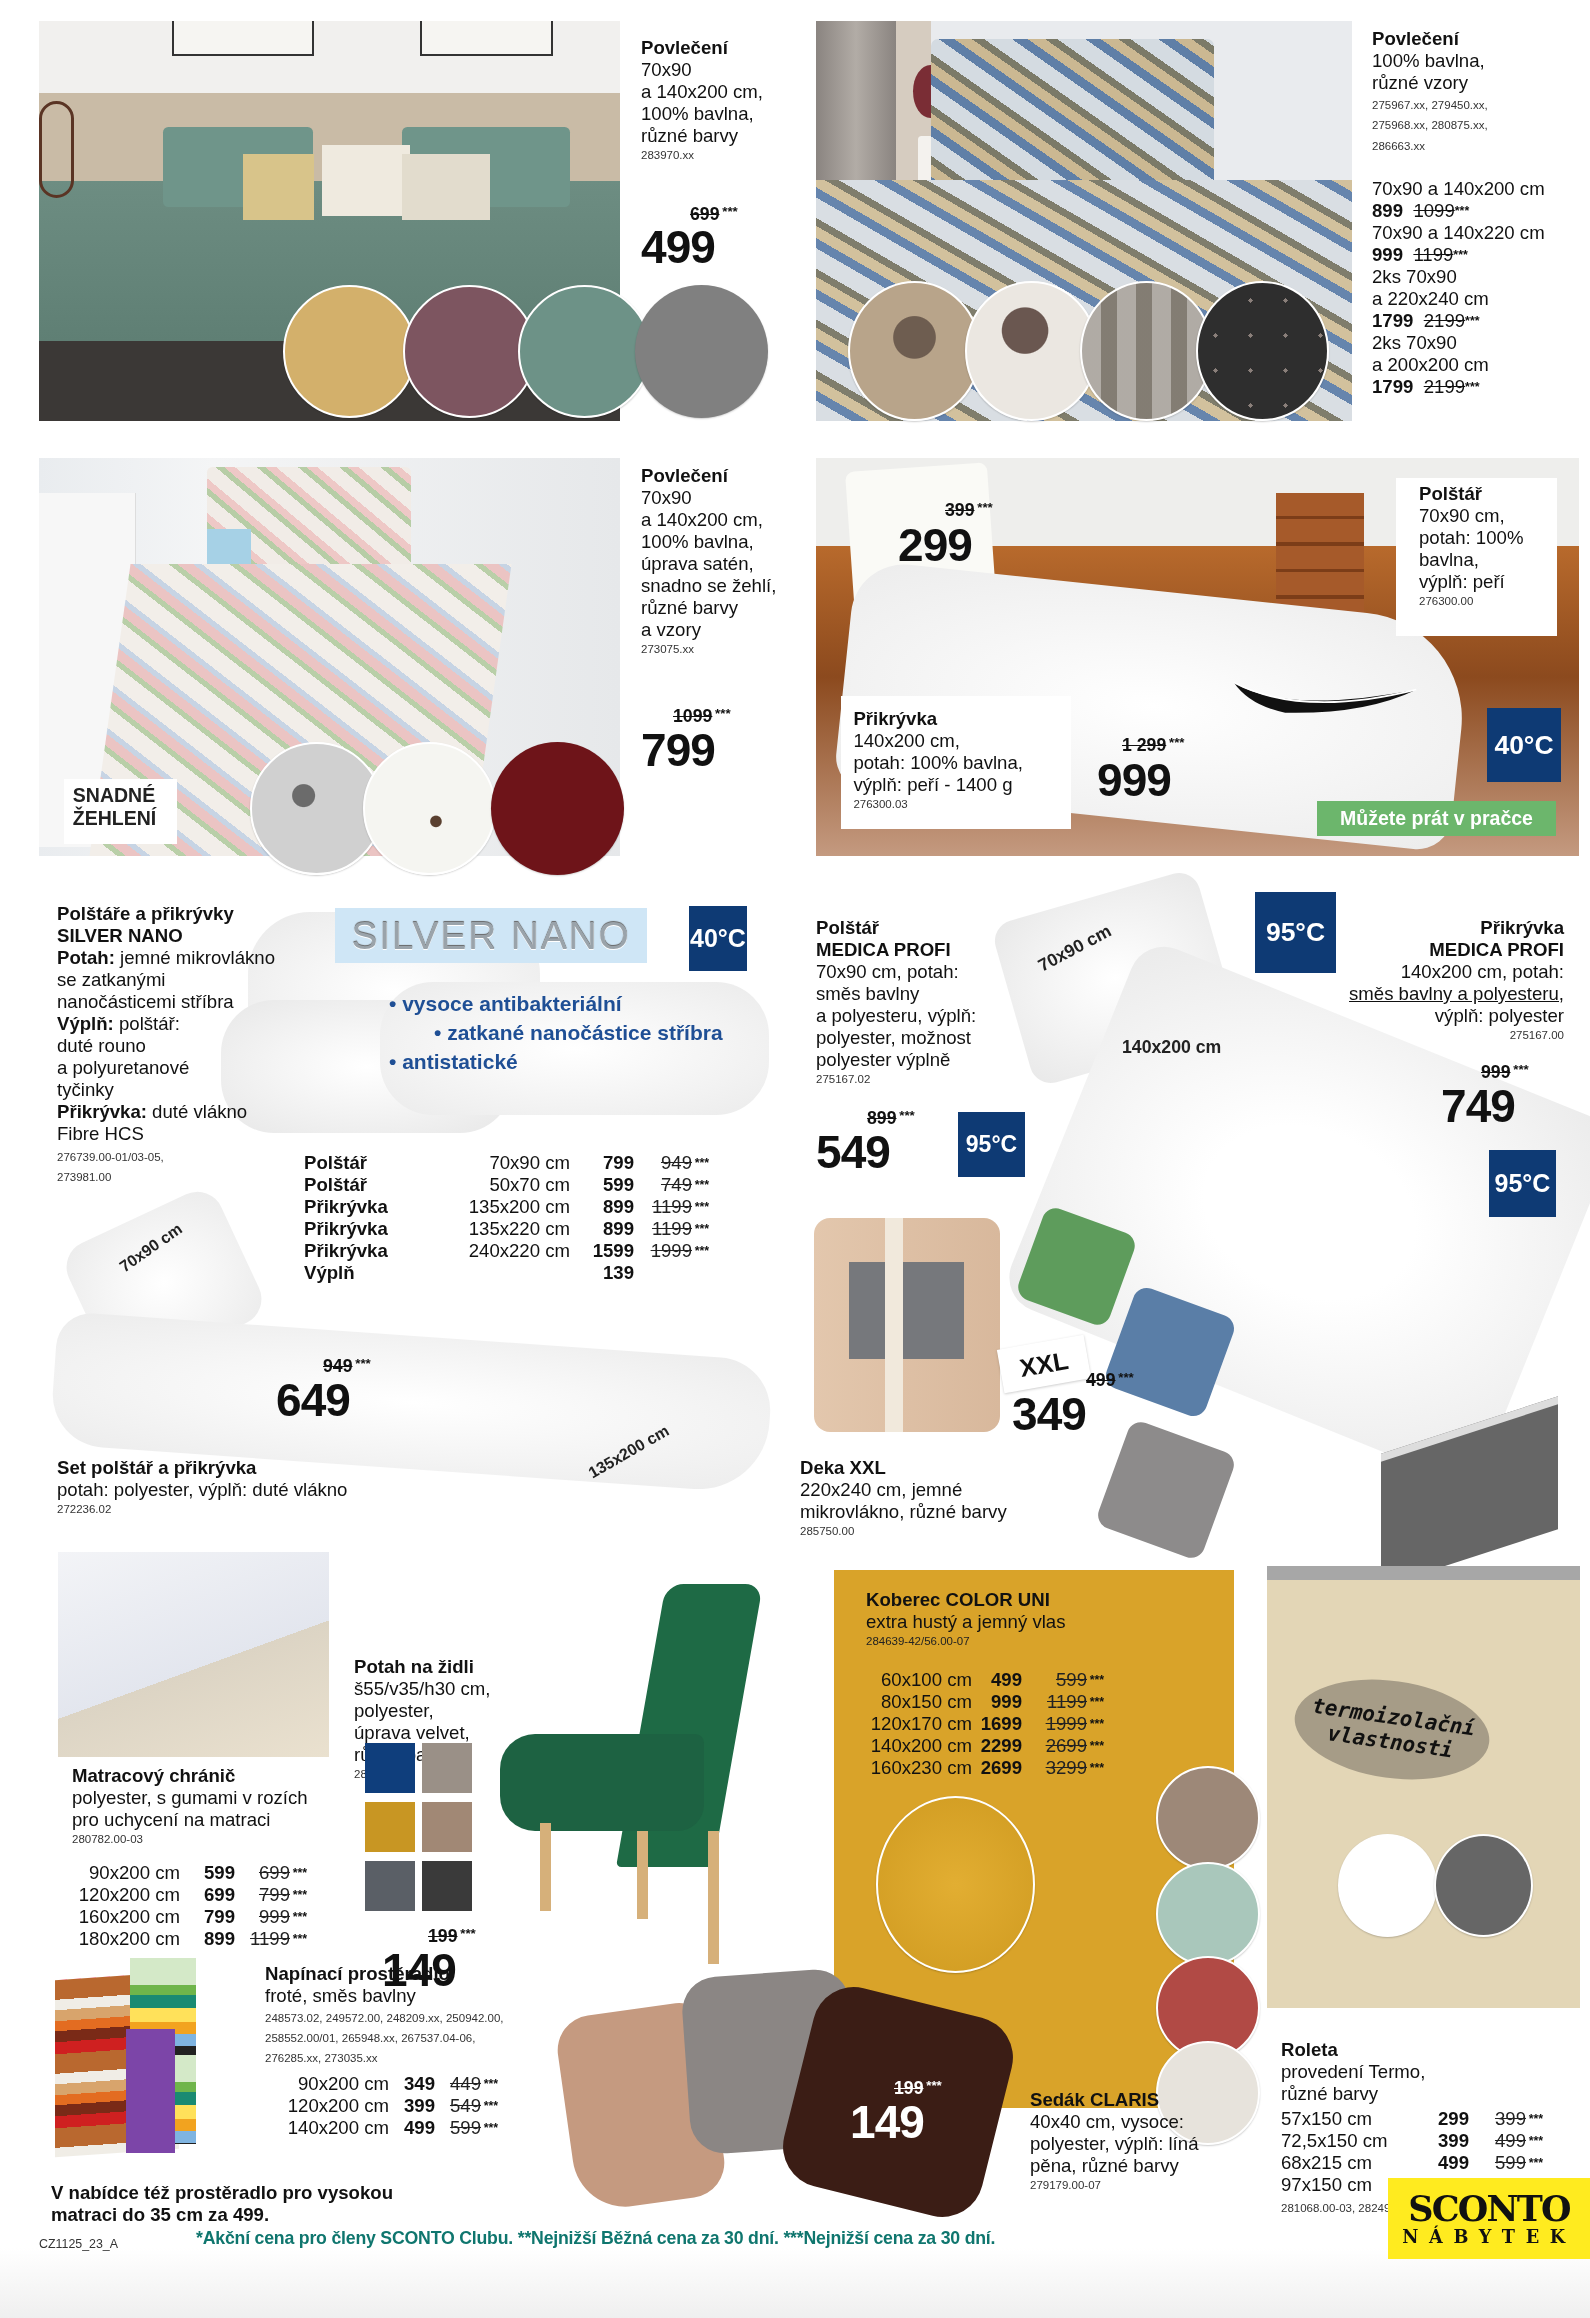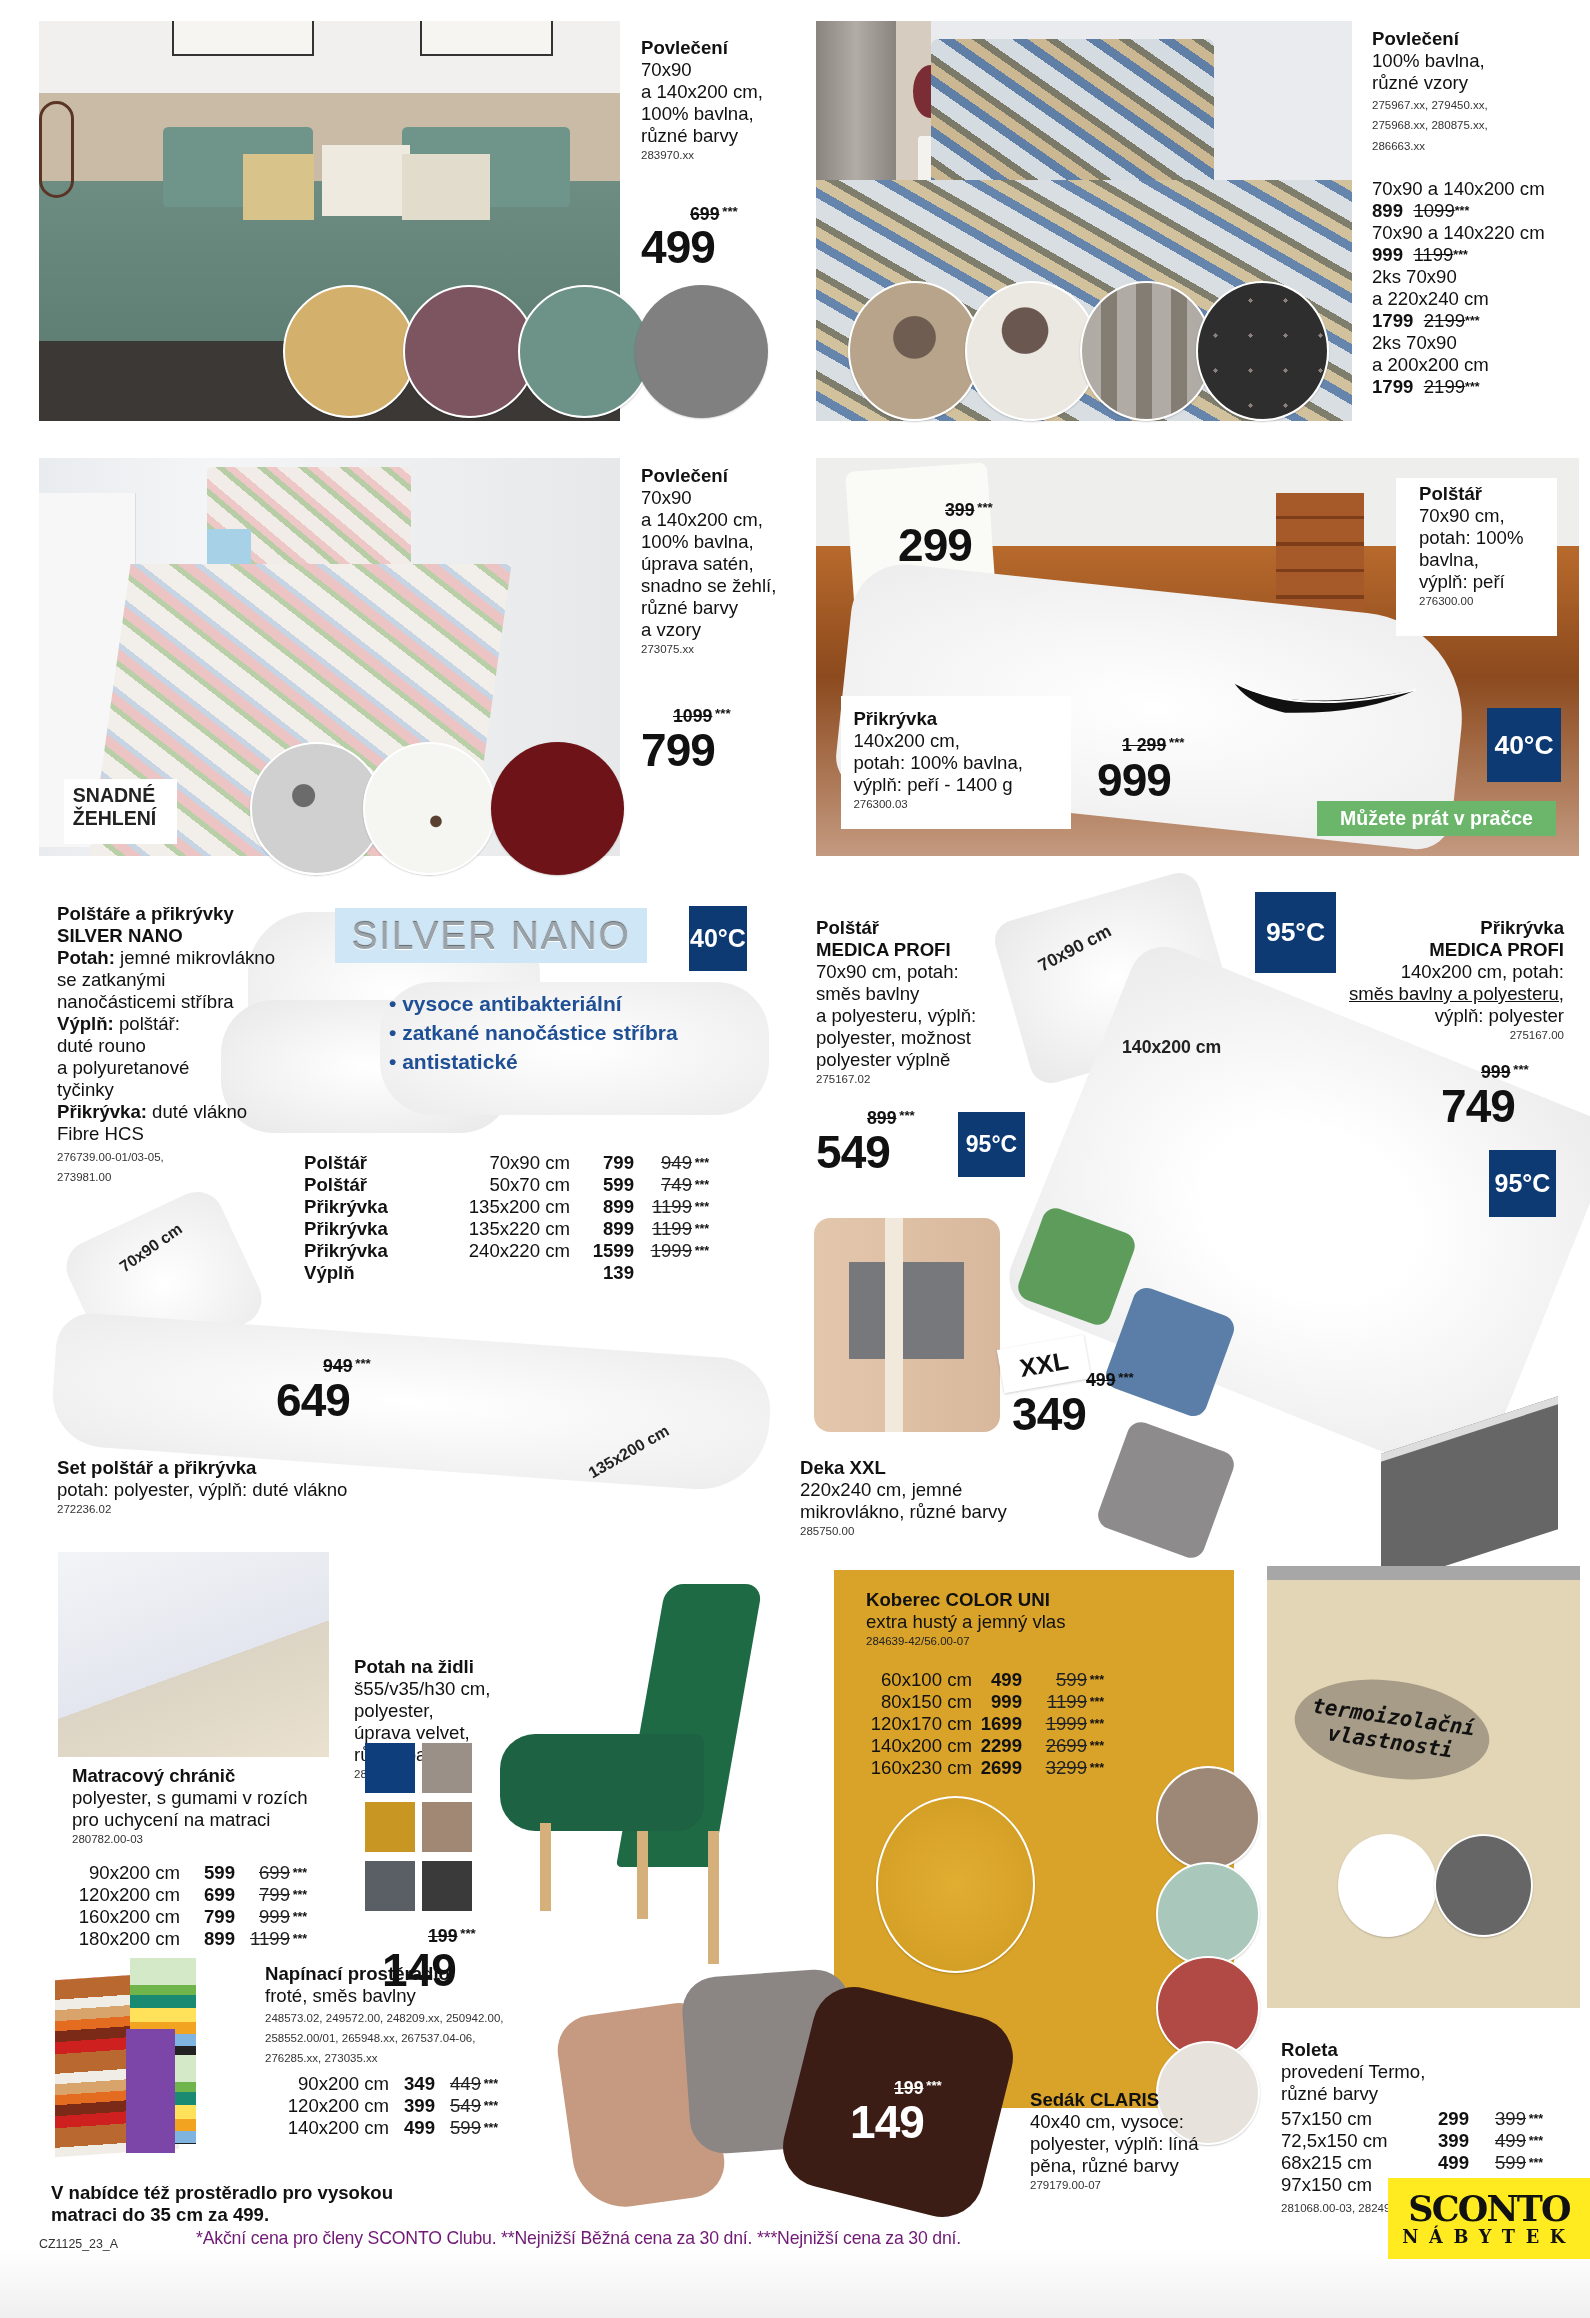--- a/index.html
+++ b/index.html
@@ -185,21 +185,21 @@
   <div class="t-body">tyčinky</div>
   <div class="t-body"><b>Přikrývka:</b> <span>duté vlákno</span></div>
   <div class="t-body">Fibre HCS</div>
   <div class="t-code" style="margin-top:3.5px;">276739.00-01/03-05,</div>
   <div class="t-code" style="margin-top:4.4px;">273981.00</div>
 </div>
 <div class="abs" style="left:335px;top:908px;width:312px;height:55px;background:#cfe6f6;color:#9aa3aa;font-size:39px;line-height:55px;text-align:center;letter-spacing:1.8px;text-shadow:0 0.9px 0 #fff,0 -0.9px 0.9px #666;">SILVER NANO</div>
 <div class="badge-temp" style="left: 689px; top: 906px; width: 58px; height: 65px; font-size: 25px; background: rgb(14, 58, 116);">40°C</div>
 <div class="abs" style="left:389px;top:989px;">
   <div style="color:#1f4f95;font-weight:bold;font-size:21px;line-height:29px;">• <span>vysoce antibakteriální</span></div>
-  <div style="color:#1f4f95;font-weight:bold;font-size:21px;line-height:29px;">• <span>zatkané nanočástice stříbra</span></div>
+  <div style="color:#1f4f95;font-weight:bold;font-size:21px;line-height:29px;margin-left:45px;">• <span>zatkané nanočástice stříbra</span></div>
   <div style="color:#1f4f95;font-weight:bold;font-size:21px;line-height:29px;">• <span>antistatické</span></div>
 </div>
 <table class="ptable abs" style="left:304px;top:1152px;">
   <tbody>
       <tr>
         <td class="b" style="width:124px;">Polštář</td>
         <td class="r" style="width:142px;">70x90 cm</td>
         <td class="b r" style="width:64px;">799</td>
         <td class="old r" style="width:58px;">949</td>
         <td class="st">***</td>
@@ -515,18 +515,18 @@
 <div class="abs" style="left:1030px;top:2089px;width:212px;">
   <div class="t-title">Sedák CLARIS</div>
   <div class="t-body">40x40 cm, vysoce:</div>
   <div class="t-body">polyester, výplň: líná</div>
   <div class="t-body">pěna, různé barvy</div>
   <div class="t-code">279179.00-07</div>
 </div>
 
 <div class="abs" style="left:0;top:2248px;width:1590px;height:71px;background:linear-gradient(180deg,#ffffff,#efefef);"></div>
 <div class="abs" style="left:39px;top:2317px;font-size:12.4px;color:#333;transform:translateY(-80px);">CZ1125_23_A</div>
-<div class="abs" style="left:196px;top:2308px;font-weight:normal;font-size:17.7px;color:#701a75;white-space:nowrap;transform:translateY(-80px);letter-spacing:-0.2px;">*Akční cena pro členy SCONTO Clubu. **Nejnižší Běžná cena za 30 dní. ***Nejnižší cena za 30 dní.</div>
+<div class="abs" style="left:196px;top:2308px;font-weight:bold;font-size:17.7px;color:#0f766e;white-space:nowrap;transform:translateY(-80px);letter-spacing:-0.2px;">*Akční cena pro členy SCONTO Clubu. **Nejnižší Běžná cena za 30 dní. ***Nejnižší cena za 30 dní.</div>
 <div class="abs" style="left:1388px;top:2258px;width:202px;height:81px;background:#ffeb1f;display:flex;flex-direction:column;align-items:center;justify-content:center;transform:translateY(-80px);">
   <div style="font-family:'DejaVu Serif',serif;font-weight:bold;font-size:35px;line-height:37px;color:#111;letter-spacing:-1.8px;">SCONTO</div>
   <div style="font-family:'DejaVu Serif',serif;font-weight:bold;font-size:17.7px;line-height:19.5px;color:#111;letter-spacing:10.6px;">NÁBYTEK</div>
 </div>
 
 
 </body></html>

